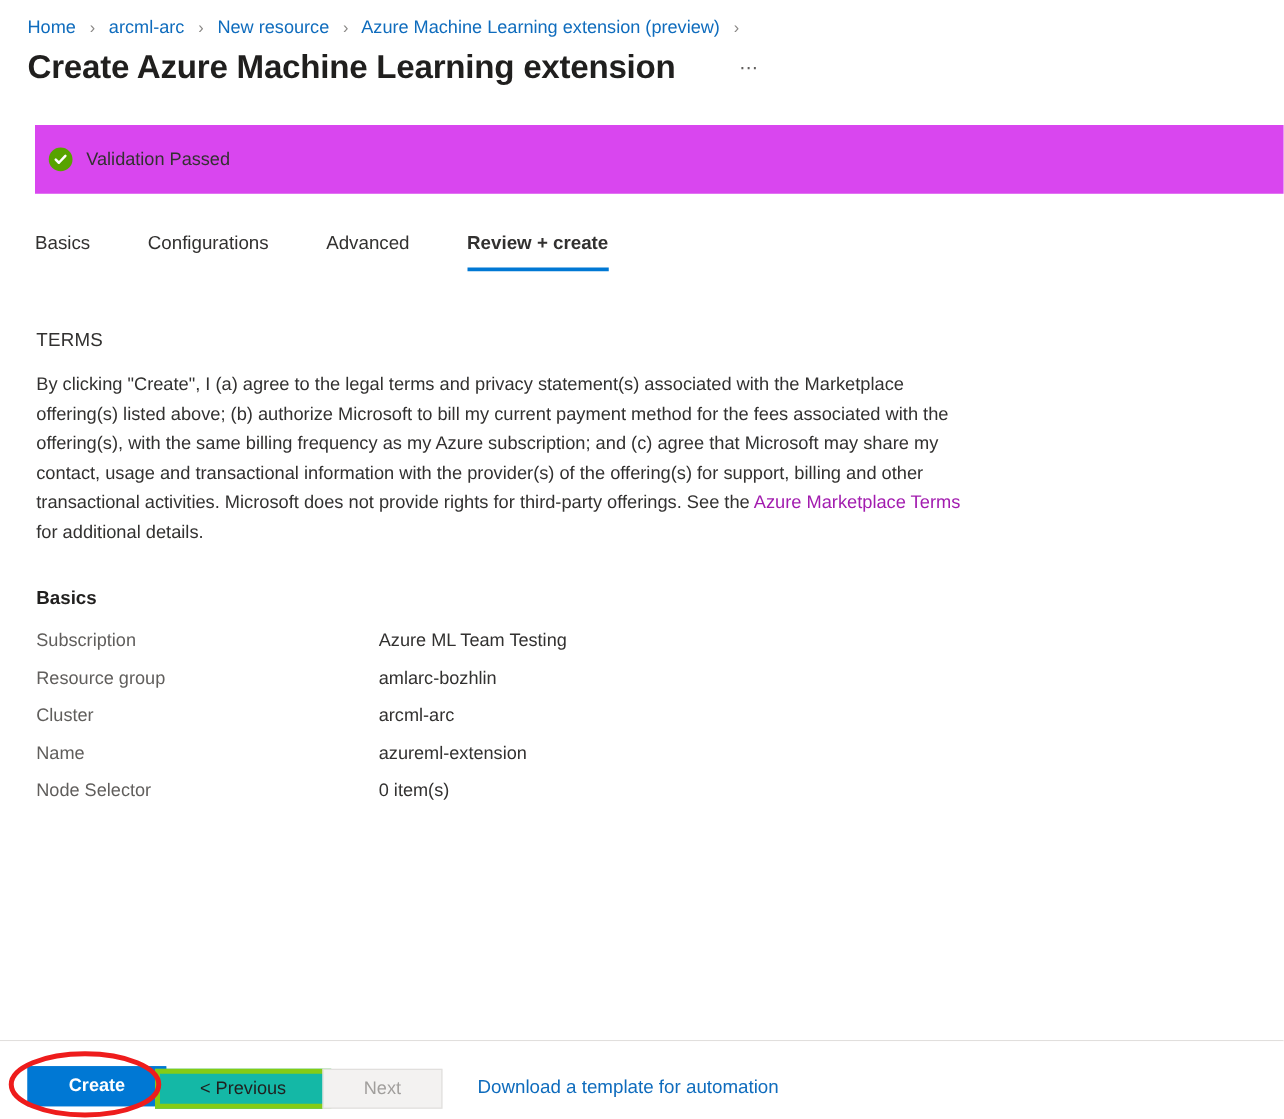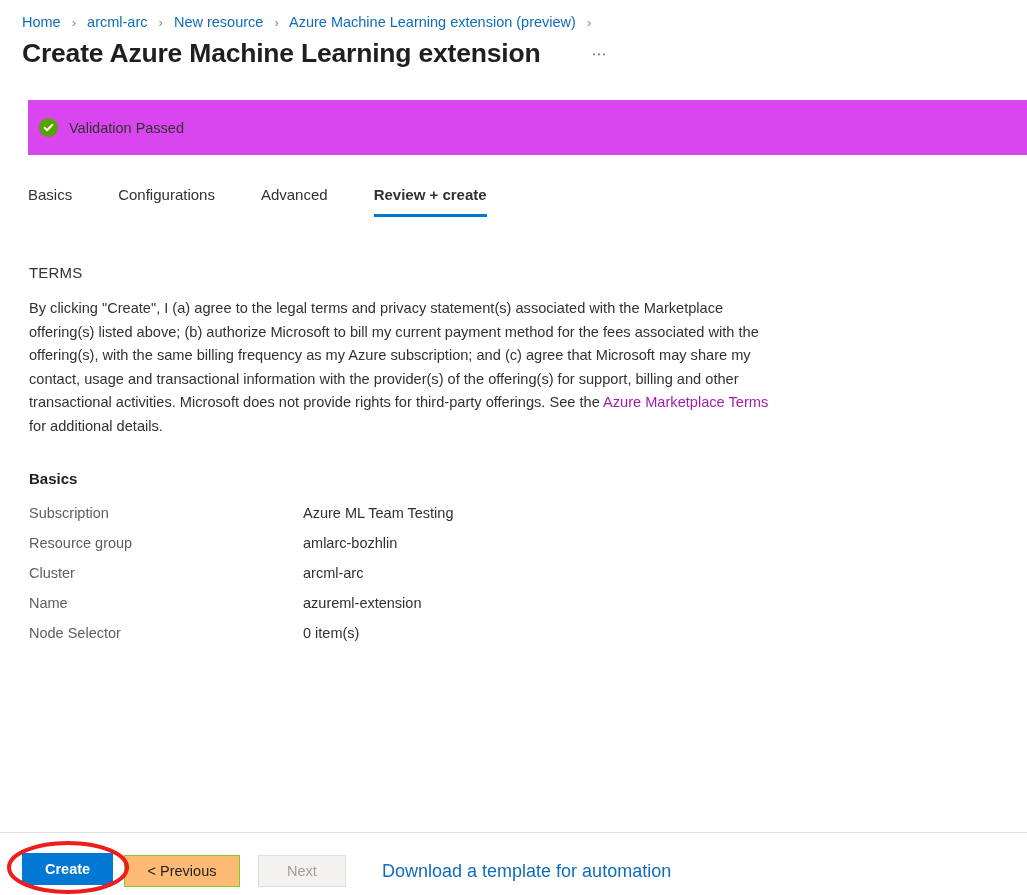--- a/index.html
+++ b/index.html
@@ -186,57 +186,57 @@
     background: #ffffff;
     display: flex;
     align-items: center;
   }
   .btn {
     font-family: "Liberation Sans", sans-serif;
     font-size: 14.5px;
     height: 32px;
     box-sizing: border-box;
     cursor: pointer;
-    padding: 0 22px;
+    padding: 0 32px;
     white-space: nowrap;
   }
   .btn-create {
     position: absolute;
     left: 22px;
     top: 853px;
     min-width: 86px;
     background: #0078d4;
     color: #ffffff;
     font-weight: 700;
     border: 1px solid #0078d4;
   }
   .btn-previous {
     position: absolute;
     left: 124px;
     top: 855px;
     min-width: 116px;
-    background: #fdba74;
+    background: #14b8a6;
     color: #201f1e;
-    border: 1px solid #84cc16;
+    border: 4px solid #84cc16;
   }
   .btn-next {
     position: absolute;
     left: 258px;
     top: 855px;
     min-width: 88px;
     background: #f3f2f1;
     color: #a19f9d;
     border: 1px solid #e1dfdd;
     cursor: default;
   }
   .download-link {
     position: absolute;
     left: 382px;
     top: 861px;
-    font-size: 18px;
+    font-size: 15px;
     color: #0f6cbd;
     text-decoration: none;
     cursor: pointer;
   }
 
   
   .annotation-ellipse {
     position: absolute;
     left: 6px;
     top: 840px;

